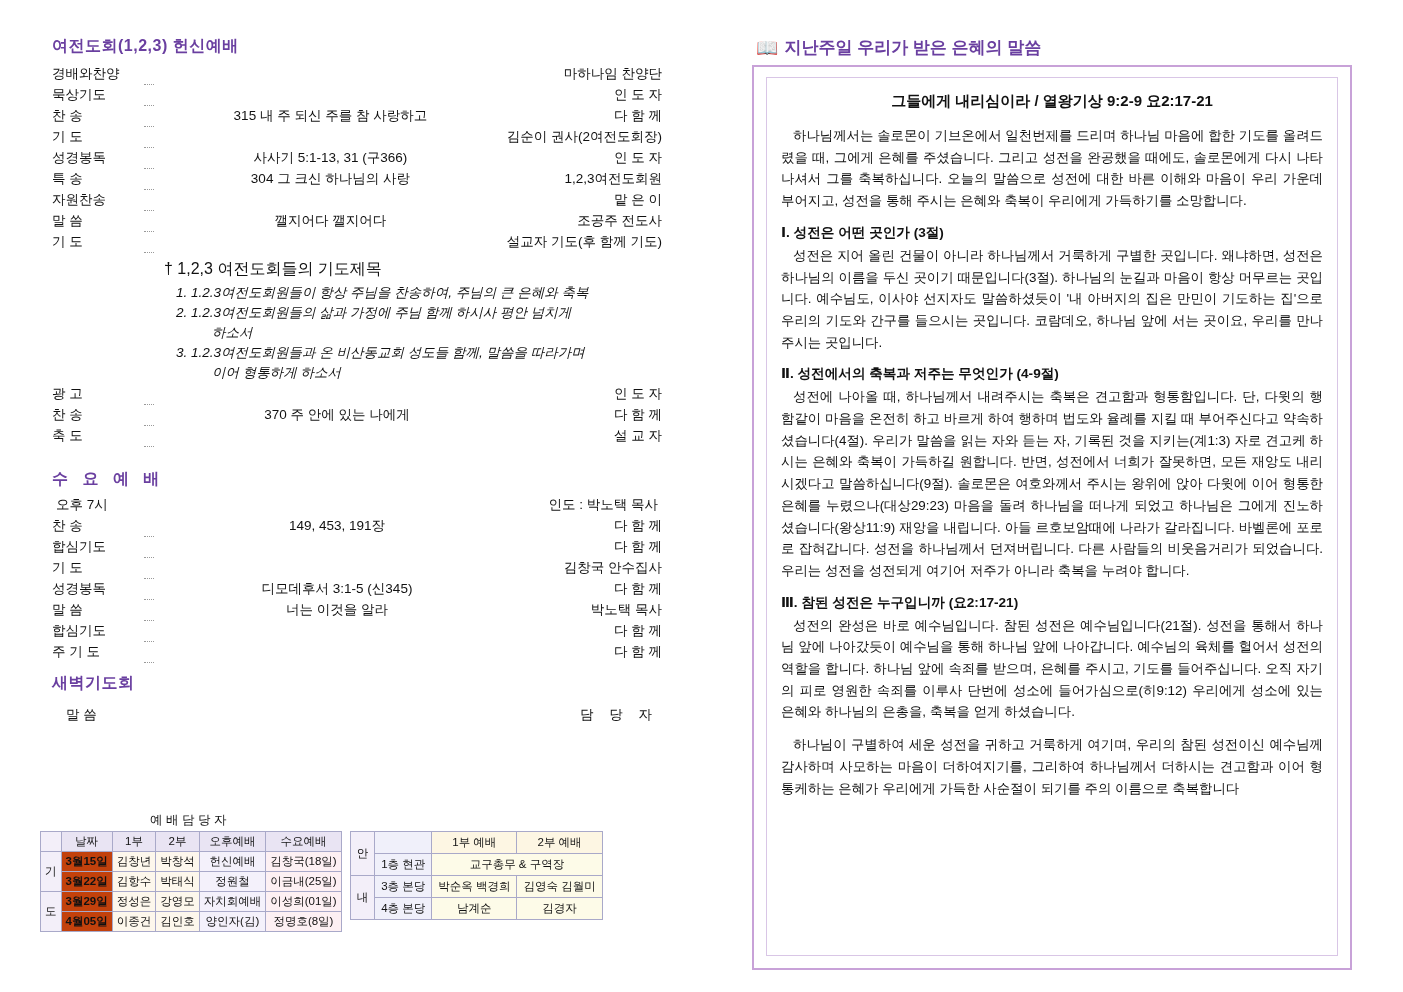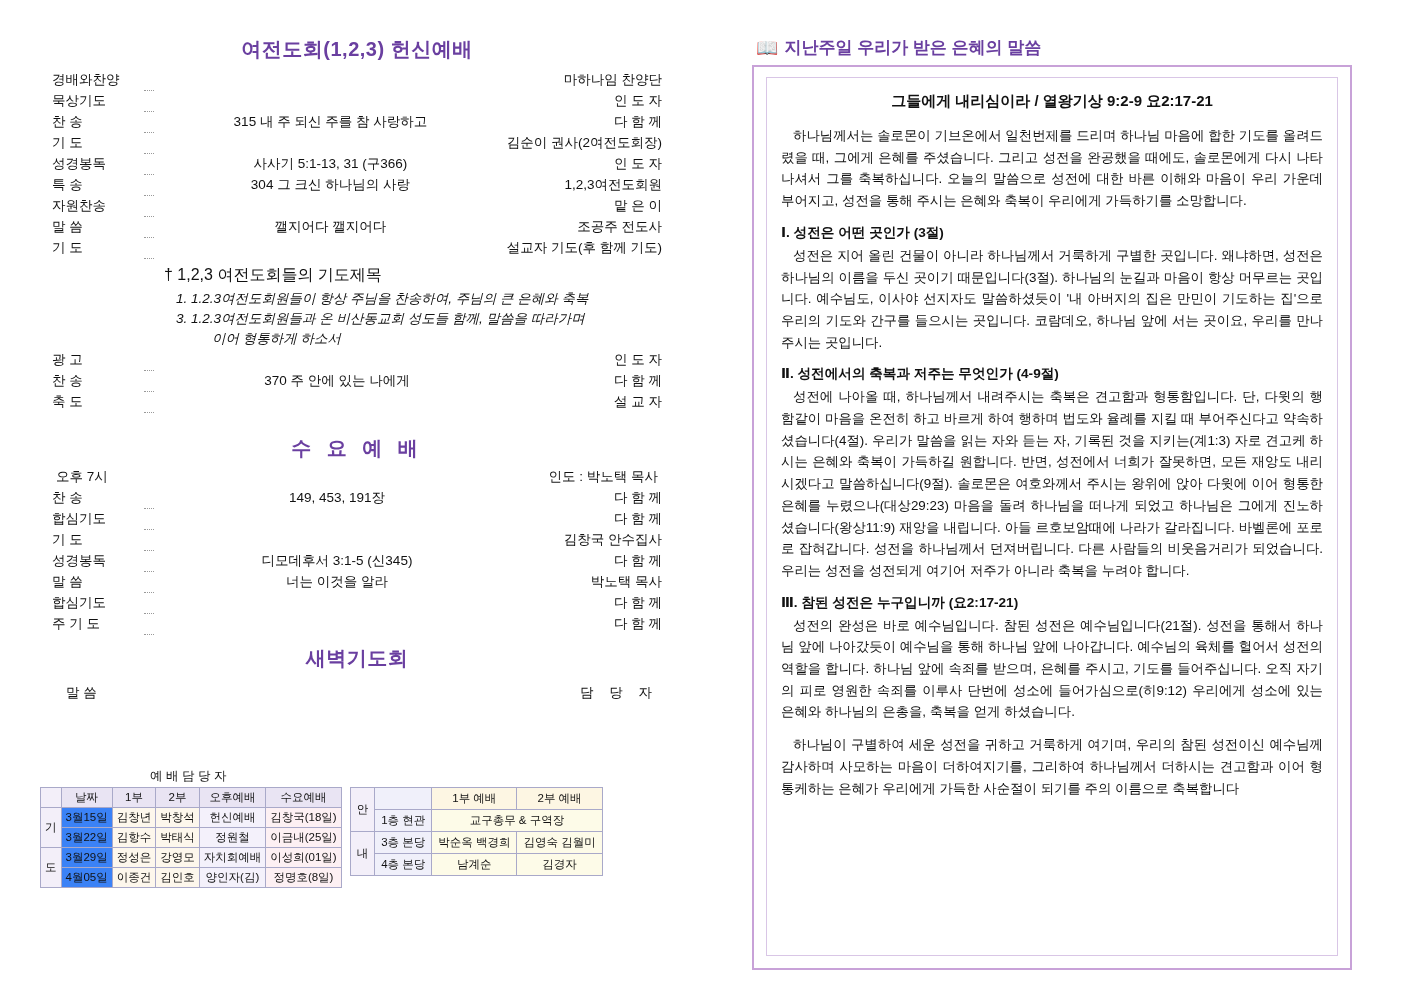--- a/index.html
+++ b/index.html
@@ -12,23 +12,23 @@
     position: relative;
     overflow: hidden;
   }
   .page { position: relative; width: 1403px; height: 992px; }
 
   
   .left-col {
     position: absolute; left: 52px; top: 36px; width: 610px;
   }
   .section-title {
-    text-align: center;
+    text-align: left;
     color: #6a3fa0;
-    font-size: 20px;
+    font-size: 16px;
     font-weight: bold;
     letter-spacing: 0.5px;
     margin-bottom: 6px;
   }
   .section-title.spaced { letter-spacing: 5px; }
 
   .lead-row {
     display: flex; justify-content: space-between;
     font-size: 13.5px; margin: 2px 0 2px 0; padding: 0 4px;
   }
@@ -55,32 +55,32 @@
   ol.prayer-list li { margin: 1px 0; line-height: 1.45; text-indent: -20px; padding-left: 20px; }
   ol.prayer-list li .cont { display: block; text-indent: 0; padding-left: 16px; }
 
   .mini-gap { height: 10px; }
   .big-gap { height: 22px; }
 
   .dangdang { display: flex; font-size: 13.5px; padding: 6px 4px 0 14px; justify-content: space-between; }
   .dangdang .r { letter-spacing: 6px; }
 
   
-  .sched-wrap { position: absolute; left: 40px; top: 768px; width: 660px; }
+  .sched-wrap { position: absolute; left: 40px; top: 812px; width: 660px; }
   .sched-title { font-size: 12.5px; padding-left: 110px; margin-bottom: 2px; }
   table.sched { border-collapse: collapse; font-size: 11.5px; }
   table.sched td, table.sched th {
     border: 1px solid #a9a9c9;
     padding: 2px 4px;
     text-align: center;
     white-space: nowrap;
   }
   table.sched thead td { background: #e9e4f3; font-weight: normal; }
   table.sched td.vhead { background: #f3eff9; width: 18px; }
-  table.sched td.date { background: #3b82f6; }
+  table.sched td.date { background: #c2410c; font-weight: bold; }
   table.sched td.c1 { background: #fdf7ec; }
   table.sched td.c2 { background: #fdf7ec; }
   table.sched td.c3 { background: #f4f1fb; }
   table.sched td.c4 { background: #fdf0f3; }
 
   .sched-flex { display: flex; gap: 8px; align-items: flex-start; }
   table.sched2 { border-collapse: collapse; font-size: 11.5px; }
   table.sched2 td { border: 1px solid #a9a9c9; padding: 3px 6px; text-align: center; white-space: nowrap; }
   table.sched2 td.hd { background: #fdf6e3; }
   table.sched2 td.vhead2 { background: #f3eff9; width: 18px; }
@@ -189,20 +189,25 @@
           <td class="right">설교자 기도(후 함께 기도)</td>
         </tr>
       </tbody>
     </table>
 
     <div class="prayer-head">† 1,2,3 여전도회들의 기도제목</div>
     <ol class="prayer-list">
       <li>
         <span>1.</span>
         <span>1.2.3여전도회원들이 항상 주님을 찬송하여, 주님의 큰 은혜와 축복</span>
+      </li>
+      <li>
+        <span>2.</span>
+        <span>1.2.3여전도회원들의 삶과 가정에 주님 함께 하시사 평안 넘치게</span>
+        <span class="cont">하소서</span>
       </li>
       <li>
         <span>3.</span>
         <span>1.2.3여전도회원들과 온 비산동교회 성도들 함께, 말씀을 따라가며</span>
         <span class="cont">이어 형통하게 하소서</span>
       </li>
     </ol>
 
     <table class="order">
       <tbody>

